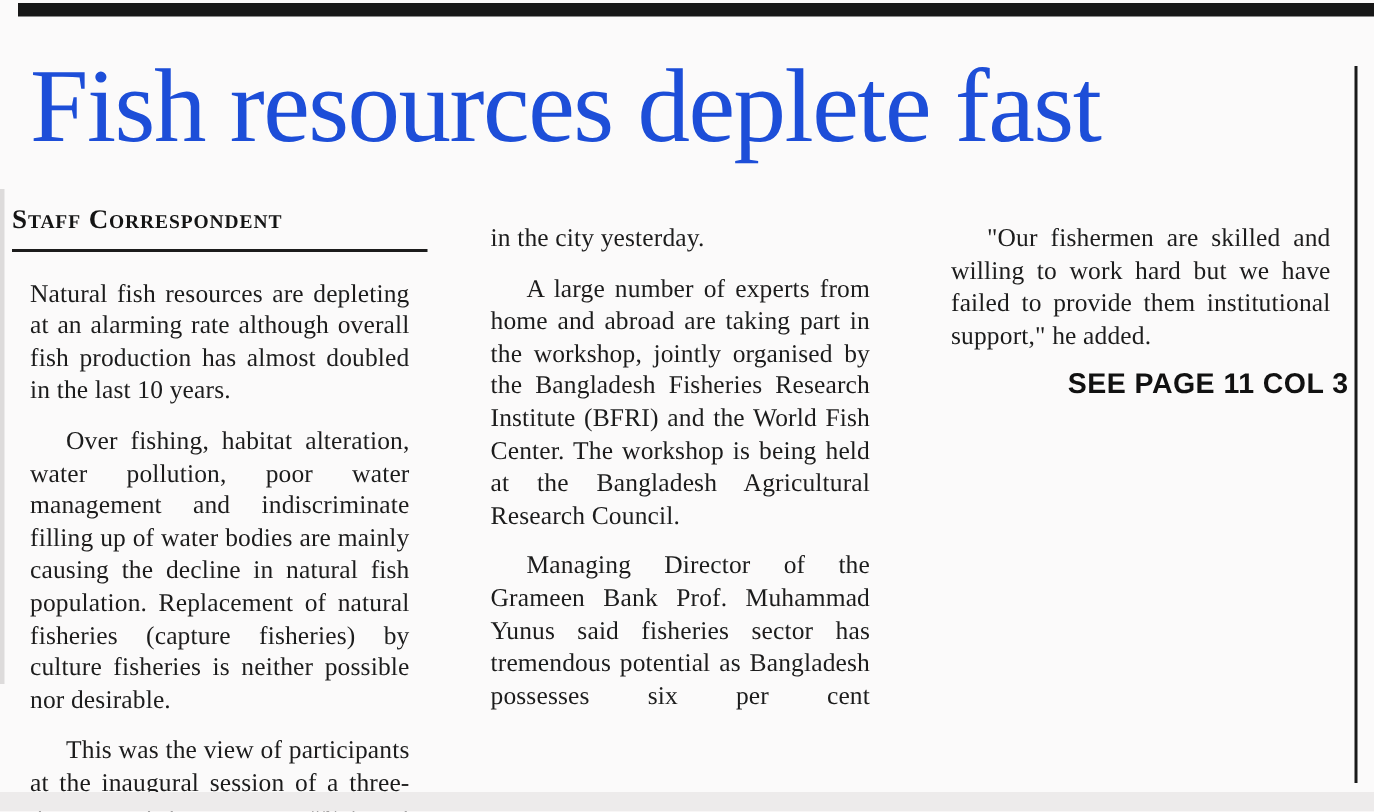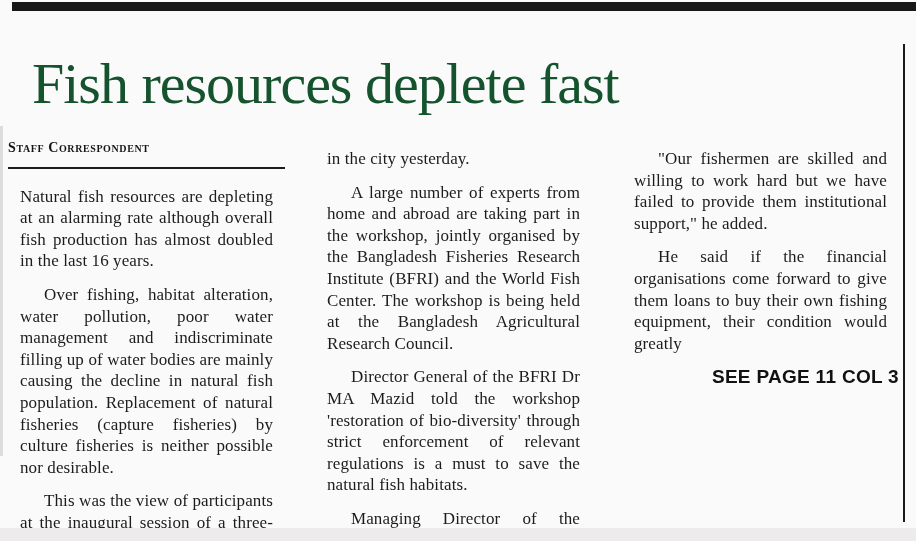--- a/index.html
+++ b/index.html
@@ -9,23 +9,23 @@
     font-family: "Liberation Serif", serif;
     color: #1c1c1c;
     overflow: hidden;
     position: relative;
   }
   .top-bar {
     position: absolute; left: 12px; right: 0; top: 2px; height: 9px;
     background: #171717;
   }
   .headline {
-    position: absolute; left: 20px; top: 26px; margin: 12px;
-    font-size: 58px; line-height: 92px; font-weight: normal;
-    letter-spacing: -1px; white-space: nowrap; color: #14532d;
+    position: absolute; left: 20px; top: 26px; margin: 0;
+    font-size: 70px; line-height: 92px; font-weight: normal;
+    letter-spacing: -1px; white-space: nowrap; color: #1d4ed8;
   }
   .right-rule {
     position: absolute; left: 903px; top: 44px; width: 2px; height: 478px;
     background: #1a1a1a;
   }
   .left-edge {
     position: absolute; left: 0; top: 126px; width: 3px; height: 330px;
     background: #dddbdb;
   }
   .columns {
@@ -41,21 +41,21 @@
   .col p { margin: 12px; }
   .col p.indent { text-indent: 24px; }
   .col p.cont { text-align-last: justify; }
   .byline-wrap {
     border-bottom: 2px solid #1c1c1c;
     padding-bottom: 8px; margin-bottom: 17px;
     text-align: left;
   }
   .byline {
     font-weight: bold; font-variant: small-caps;
-    font-size: 14px; letter-spacing: 0.6px; color: #141414;
+    font-size: 18px; letter-spacing: 0.6px; color: #141414;
   }
   .jump {
     font-family: "Liberation Sans", sans-serif;
     font-weight: bold; font-size: 19px; letter-spacing: 0.3px;
     text-align: right; margin-top: 2px; color: #111;
   }
   .bottom-strip {
     position: absolute; left: 0; right: 0; bottom: 0; height: 13px;
     background: #edebeb;
   }
@@ -70,34 +70,32 @@
 
   <div class="right-rule"></div>
   <div class="left-edge"></div>
 
   <div class="columns">
 
     <div class="col">
       <div class="byline-wrap">
         <span class="byline">Staff Correspondent</span>
       </div>
-      <p class="noindent">Natural fish resources are depleting at an alarming rate although overall fish production has almost doubled in the last 16 years.</p>
+      <p class="noindent">Natural fish resources are depleting at an alarming rate although overall fish production has almost doubled in the last 10 years.</p>
       <p class="indent">Over fishing, habitat alteration, water pollution, poor water management and indiscriminate filling up of water bodies are mainly causing the decline in natural fish population. Replacement of natural fisheries (capture fisheries) by culture fisheries is neither possible nor desirable.</p>
       <p class="indent cont">This was the view of participants at the inaugural session of a three-day workshop on "National Planning on Fisheries Research and Development"</p>
     </div>
 
     <div class="col">
       <p class="noindent">in the city yesterday.</p>
       <p class="indent">A large number of experts from home and abroad are taking part in the workshop, jointly organised by the Bangladesh Fisheries Research Institute (BFRI) and the World Fish Center. The workshop is being held at the Bangladesh Agricultural Research Council.</p>
-      <p class="indent">Director General of the BFRI Dr MA Mazid told the workshop 'restoration of bio-diversity' through strict enforcement of relevant regulations is a must to save the natural fish habitats.</p>
       <p class="indent cont">Managing Director of the Grameen Bank Prof. Muhammad Yunus said fisheries sector has tremendous potential as Bangladesh possesses six per cent</p>
     </div>
 
     <div class="col">
       <p class="indent">"Our fishermen are skilled and willing to work hard but we have failed to provide them institutional support," he added.</p>
-      <p class="indent cont">He said if the financial organisations come forward to give them loans to buy their own fishing equipment, their condition would greatly</p>
       <div class="jump">SEE PAGE 11 COL 3</div>
     </div>
 
   </div>
 
   <div class="bottom-strip"></div>
 </div>
 
 </body></html>

